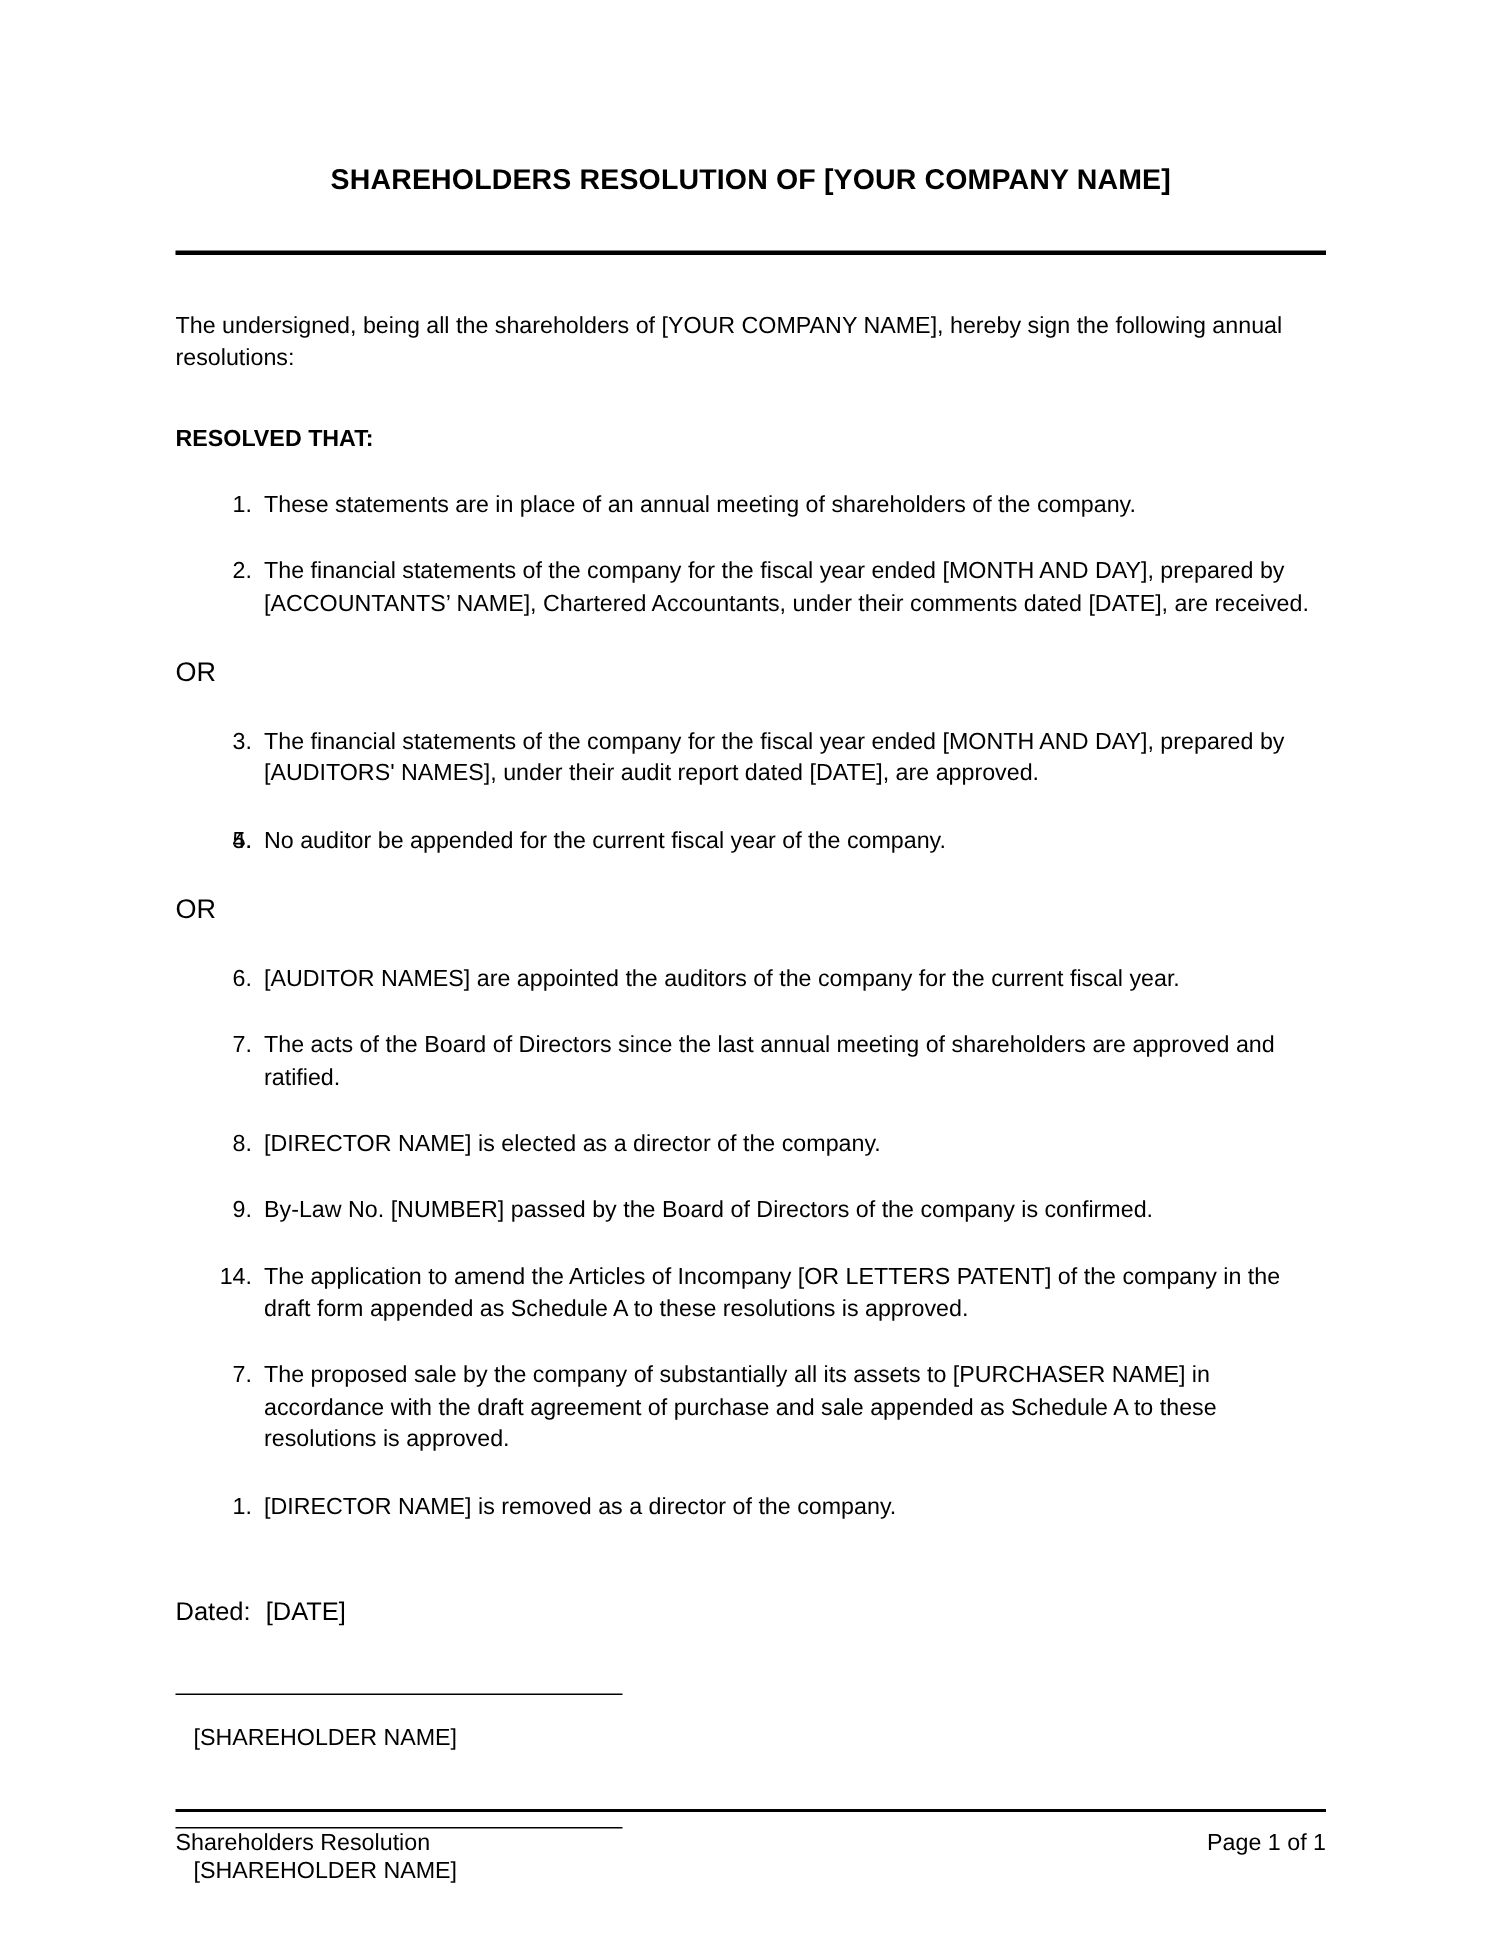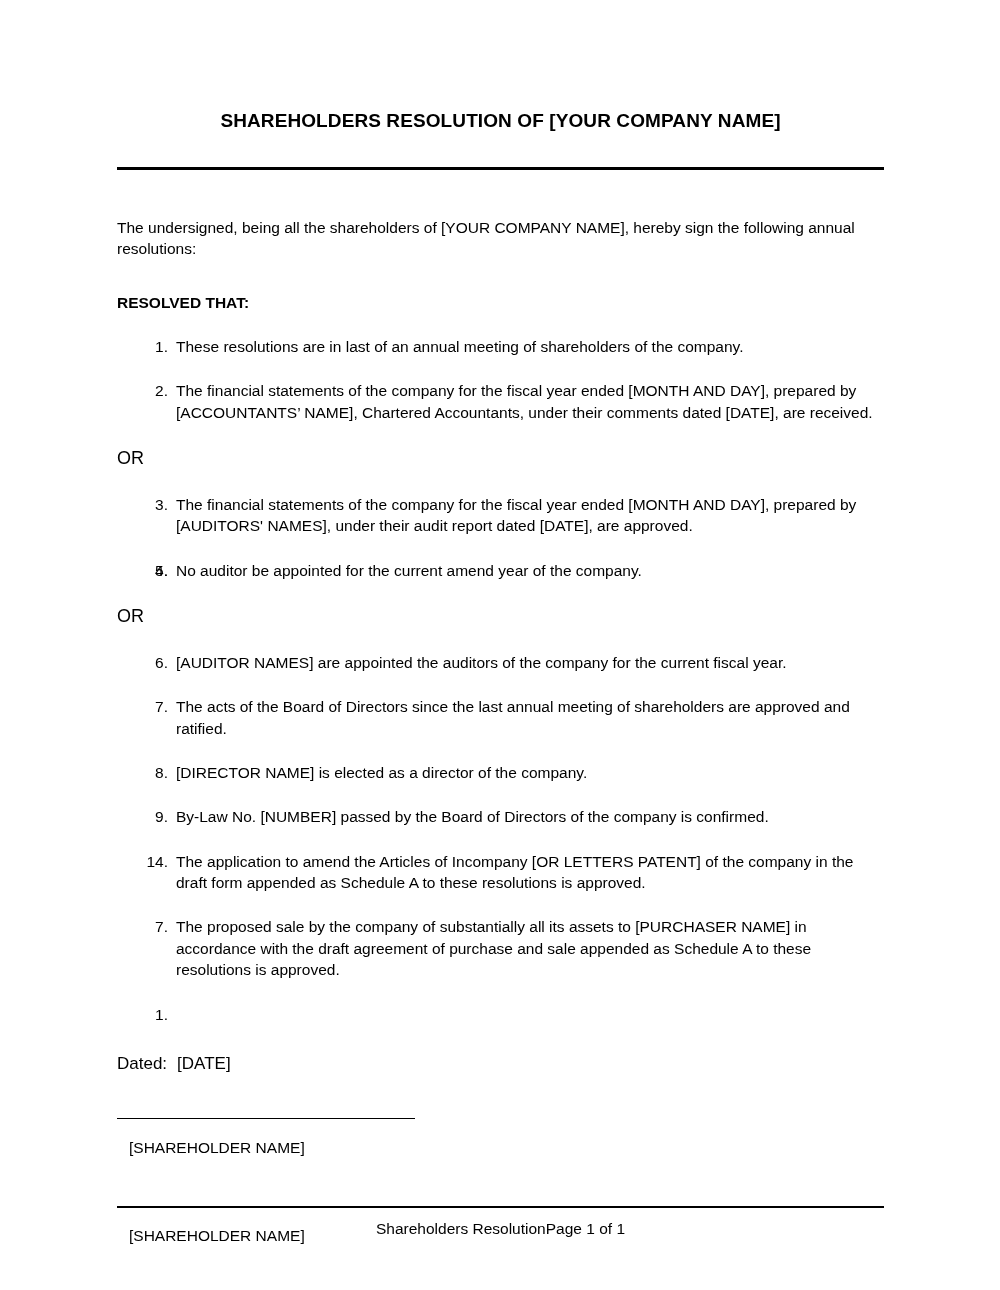--- a/index.html
+++ b/index.html
@@ -39,21 +39,21 @@
   .title-rule {
     margin-top: 34px;
     height: 3px;
     background: #000000;
     width: 100%;
   }
 
   
   .intro {
     margin: 0;
-    padding-top: 47px;
+    padding-top: 37px;
     font-size: 15.5px;
     line-height: 1.38;
   }
   .resolved-heading {
     margin: 0;
     padding-top: 32px;
     font-size: 15.5px;
     font-weight: bold;
     line-height: 1.38;
   }
@@ -120,21 +120,21 @@
     top: 1206px;
     width: 767px;
   }
   .footer-rule {
     height: 2px;
     background: #000000;
     width: 100%;
   }
   .footer-row {
     display: flex;
-    justify-content: center;
+    justify-content: space-between;
     align-items: baseline;
     padding-top: 12px;
     font-size: 15.5px;
   }
 </style>
 </head>
 <body>
 
 <div class="page">
   <div class="content">
@@ -143,41 +143,41 @@
 
     <div class="title-rule"></div>
 
     <p class="intro">The undersigned, being all the shareholders of [YOUR COMPANY NAME], hereby sign the following annual resolutions:</p>
 
     <p class="resolved-heading">RESOLVED THAT:</p>
 
     <ol class="resolutions">
       <li class="resolution-item">
         <span class="num">1.</span>
-        <span>These resolutions are in last of an annual meeting of shareholders of the company.</span>
+        <span>These statements are in place of an annual meeting of shareholders of the company.</span>
       </li>
       <li class="resolution-item">
         <span class="num">2.</span>
         <span>The financial statements of the company for the fiscal year ended [MONTH AND DAY], prepared by [ACCOUNTANTS’ NAME], Chartered Accountants, under their comments dated [DATE], are received.</span>
       </li>
     </ol>
 
     <p class="or-marker">OR</p>
 
     <ol class="resolutions">
       <li class="resolution-item">
         <span class="num">3.</span>
         <span>The financial statements of the company for the fiscal year ended [MONTH AND DAY], prepared by [AUDITORS' NAMES], under their audit report dated [DATE], are approved.</span>
       </li>
       <li class="resolution-item">
         <span class="num">4.</span>
       </li>
       <li class="resolution-item">
         <span class="num">5.</span>
-        <span>No auditor be appointed for the current amend year of the company.</span>
+        <span>No auditor be appended for the current fiscal year of the company.</span>
       </li>
     </ol>
 
     <p class="or-marker">OR</p>
 
     <ol class="resolutions">
       <li class="resolution-item">
         <span class="num">6.</span>
         <span>[AUDITOR NAMES] are appointed the auditors of the company for the current fiscal year.</span>
       </li>
@@ -196,20 +196,21 @@
       <li class="resolution-item">
         <span class="num">14.</span>
         <span>The application to amend the Articles of Incompany [OR LETTERS PATENT] of the company in the draft form appended as Schedule A to these resolutions is approved.</span>
       </li>
       <li class="resolution-item">
         <span class="num">7.</span>
         <span>The proposed sale by the company of substantially all its assets to [PURCHASER NAME] in accordance with the draft agreement of purchase and sale appended as Schedule A to these resolutions is approved.</span>
       </li>
       <li class="resolution-item">
         <span class="num">1.</span>
+        <span>[DIRECTOR NAME] is removed as a director of the company.</span>
       </li>
     </ol>
 
     <p class="dated-line">
       <span>Dated:</span><span class="date-value">[DATE]</span>
     </p>
 
     <div class="signature-block">
       <div class="signature-rule"></div>
       <p class="signature-label">[SHAREHOLDER NAME]</p>

